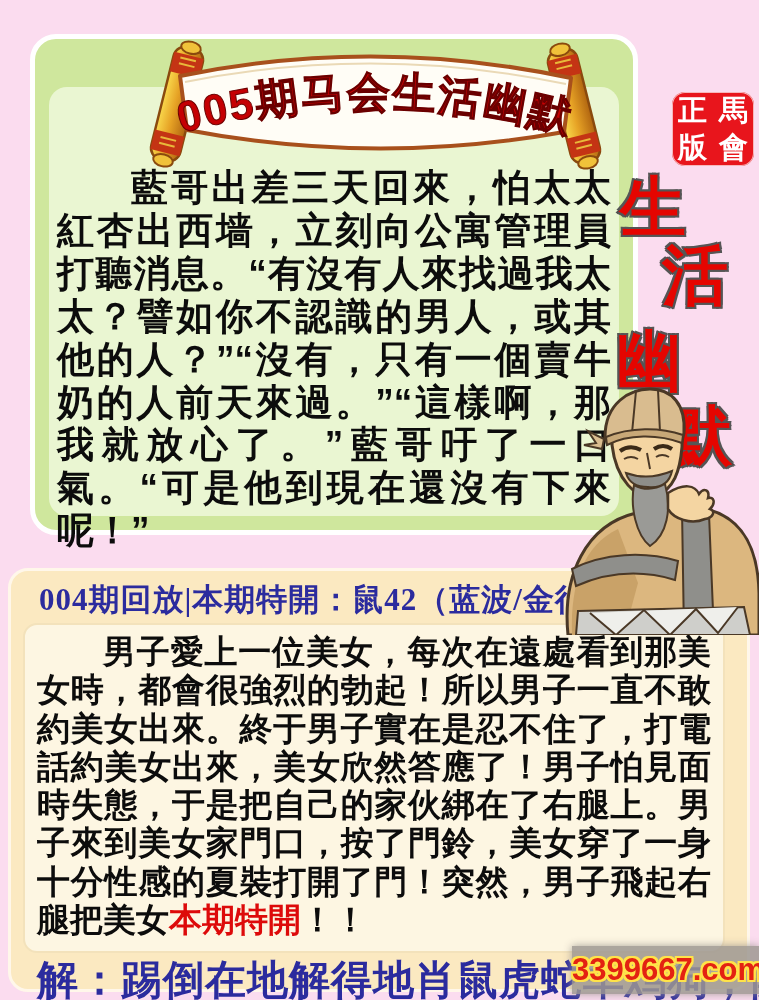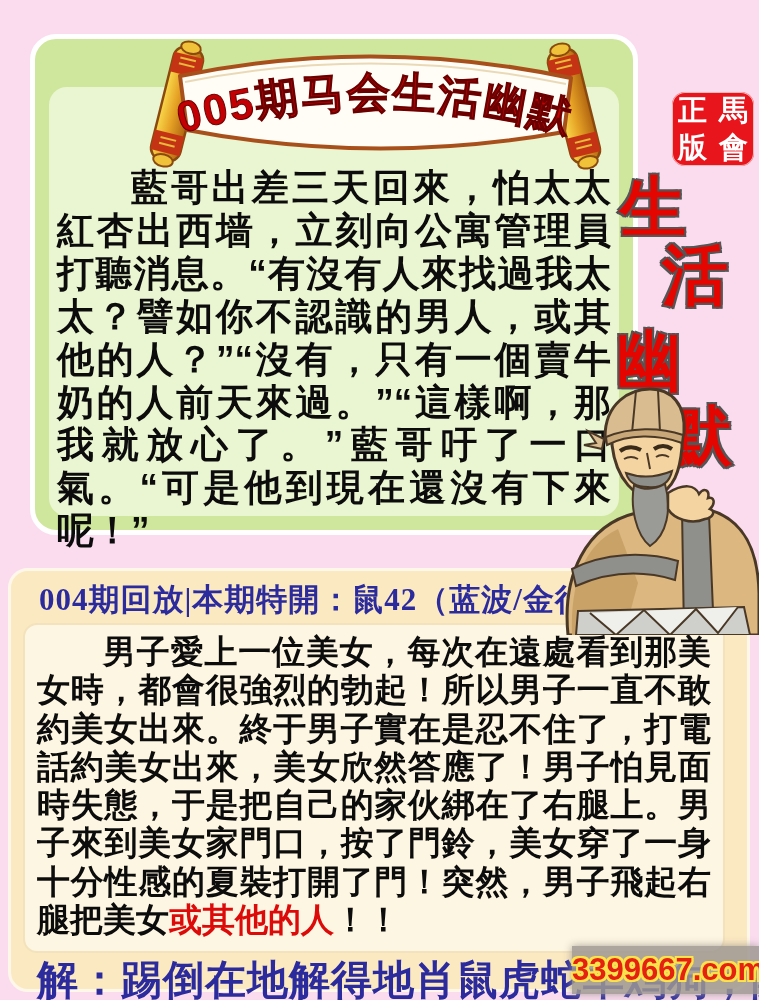--- a/index.html
+++ b/index.html
@@ -171,20 +171,20 @@
     <path d="M 64 90 Q 86 98 110 88 Q 106 106 86 104 Q 68 104 64 90 Z" fill="#8e8e8a" stroke="#4a3826" stroke-width="2"></path>
     <path d="M 72 102 Q 87 110 103 101 C 110 126 105 152 88 163 C 74 152 68 124 72 102 Z" fill="#9a9a96" stroke="#4a3826" stroke-width="2"></path>
 
     <path d="M 106 110 C 122 100 133 102 137 111 C 142 104 148 107 146 115 C 152 113 154 120 148 126 C 154 128 151 135 143 136 C 129 142 112 136 106 126 Z" fill="#f4d5a2" stroke="#4a3826" stroke-width="2.5"></path>
   </svg>
 </div>
 
 <div class="recap-box">
   <div class="recap-header">004期回放|本期特開：鼠42（蓝波/金行）</div>
   <div class="recap-inner">
-    <div class="recap-text"><span>男子愛上一位美女，每次在遠處看到那美女時，都會很強烈的勃起！所以男子一直不敢約美女出來。終于男子實在是忍不住了，打電話約美女出來，美女欣然答應了！男子怕見面時失態，于是把自己的家伙綁在了右腿上。男子來到美女家門口，按了門鈴，美女穿了一身十分性感的夏裝打開了門！突然，男子飛起右腿把美女</span><span class="highlight-red">或其他的人</span><span>！！</span></div>
+    <div class="recap-text"><span>男子愛上一位美女，每次在遠處看到那美女時，都會很強烈的勃起！所以男子一直不敢約美女出來。終于男子實在是忍不住了，打電話約美女出來，美女欣然答應了！男子怕見面時失態，于是把自己的家伙綁在了右腿上。男子來到美女家門口，按了門鈴，美女穿了一身十分性感的夏裝打開了門！突然，男子飛起右腿把美女</span><span class="highlight-red">本期特開</span><span>！！</span></div>
   </div>
   <div class="answer-line">解：踢倒在地解得地肖鼠虎蛇羊鸡狗；開鼠42</div>
 </div>
 
 <div class="watermark">
   <span class="watermark-text">3399667.com</span>
 </div>
 
 </body></html>

